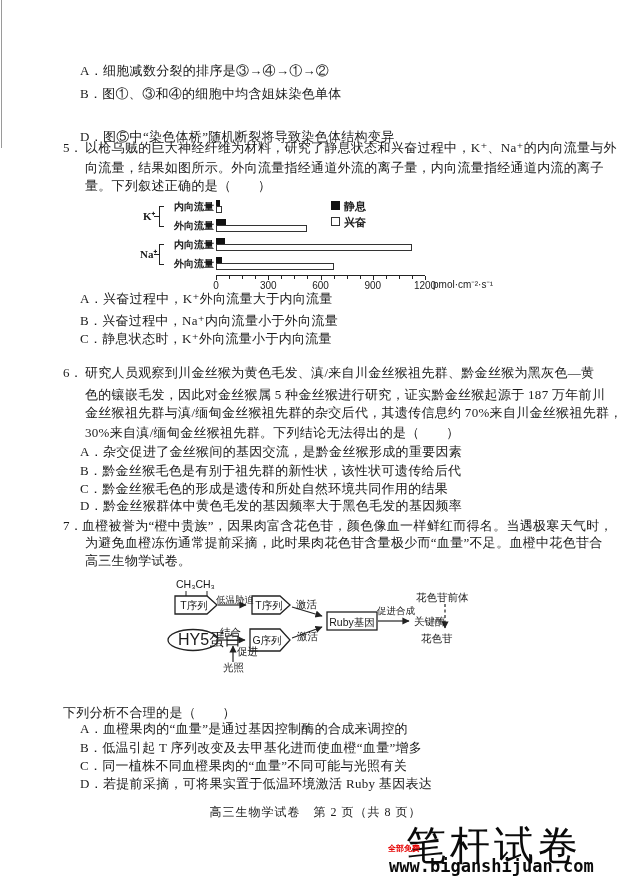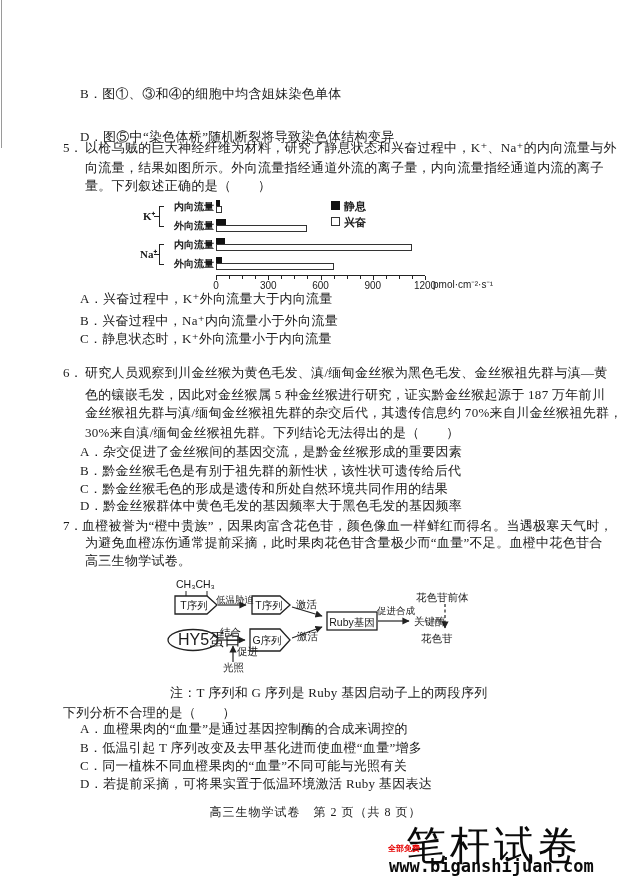--- a/index.html
+++ b/index.html
@@ -46,20 +46,21 @@
   .wm-free{position:absolute;left:388px;top:843px;font-size:8px;font-weight:bold;white-space:nowrap;}
   .wm-url{position:absolute;left:389px;top:856px;font-size:17px;font-weight:bold;
           font-family:"DejaVu Sans Mono","Liberation Mono",monospace;white-space:nowrap;color:#0a0a0a;}
 </style>
 </head>
 <body>
 
 <div class="page">
   <div class="edge"></div>
 
+  <div class="line" style="left:80px;top:63px">A．细胞减数分裂的排序是③→④→①→②</div>
   <div class="line" style="left:80px;top:86px">B．图①、③和④的细胞中均含姐妹染色单体</div>
   <div class="line" style="left:80px;top:129px">D．图⑤中“染色体桥”随机断裂将导致染色体结构变异</div>
 
   <div class="qnum" style="left:63px;top:140px">5．</div>
   <div class="line" style="left:85px;top:140px">以枪乌贼的巨大神经纤维为材料，研究了静息状态和兴奋过程中，K⁺、Na⁺的内向流量与外</div>
   <div class="line" style="left:85px;top:160px">向流量，结果如图所示。外向流量指经通道外流的离子量，内向流量指经通道内流的离子</div>
   <div class="line" style="left:85px;top:178px">量。下列叙述正确的是（　　）</div>
 
   <div class="chart">
     <span class="ion" style="left:3px;top:12px">K⁺</span>
@@ -121,21 +122,21 @@
     <div class="legend-tx" style="left:204px;top:4px">静息</div>
     <div class="legend-sw excited" style="left:191px;top:21px"></div>
     <div class="legend-tx" style="left:204px;top:20px">兴奋</div>
   </div>
 
   <div class="line" style="left:80px;top:291px">A．兴奋过程中，K⁺外向流量大于内向流量</div>
   <div class="line" style="left:80px;top:313px">B．兴奋过程中，Na⁺内向流量小于外向流量</div>
   <div class="line" style="left:80px;top:331px">C．静息状态时，K⁺外向流量小于内向流量</div>
 
   <div class="qnum" style="left:63px;top:365px">6．</div>
-  <div class="line" style="left:85px;top:365px">研究人员观察到川金丝猴为黄色毛发、滇/缅甸金丝猴为黑色毛发、金丝猴祖先群与滇—黄</div>
+  <div class="line" style="left:85px;top:365px">研究人员观察到川金丝猴为黄色毛发、滇/来自川金丝猴祖先群、黔金丝猴为黑灰色—黄</div>
   <div class="line" style="left:85px;top:387px">色的镶嵌毛发，因此对金丝猴属 5 种金丝猴进行研究，证实黔金丝猴起源于 187 万年前川</div>
   <div class="line" style="left:85px;top:405px">金丝猴祖先群与滇/缅甸金丝猴祖先群的杂交后代，其遗传信息约 70%来自川金丝猴祖先群，</div>
   <div class="line" style="left:85px;top:425px">30%来自滇/缅甸金丝猴祖先群。下列结论无法得出的是（　　）</div>
   <div class="line" style="left:80px;top:444px">A．杂交促进了金丝猴间的基因交流，是黔金丝猴形成的重要因素</div>
   <div class="line" style="left:80px;top:463px">B．黔金丝猴毛色是有别于祖先群的新性状，该性状可遗传给后代</div>
   <div class="line" style="left:80px;top:481px">C．黔金丝猴毛色的形成是遗传和所处自然环境共同作用的结果</div>
   <div class="line" style="left:80px;top:498px">D．黔金丝猴群体中黄色毛发的基因频率大于黑色毛发的基因频率</div>
 
   <div class="qnum" style="left:63px;top:518px">7．</div>
   <div class="line" style="left:82px;top:518px">血橙被誉为“橙中贵族”，因果肉富含花色苷，颜色像血一样鲜红而得名。当遇极寒天气时，</div>
@@ -174,21 +175,20 @@
     <div class="dlabel" style="left:87px;top:70px">促进</div>
     <div class="dlabel" style="left:73px;top:86px">光照</div>
     <div class="dlabel" style="left:147px;top:55px">激活</div>
     <div class="dlabel center" style="left:177px;top:41px;width:50px">Ruby基因</div>
     <div class="dlabel" style="left:227px;top:30px;font-size:9.5px">促进合成</div>
     <div class="dlabel" style="left:264px;top:40px">关键酶</div>
     <div class="dlabel" style="left:266px;top:16px">花色苷前体</div>
     <div class="dlabel" style="left:271px;top:57px">花色苷</div>
   </div>
 
-  <div class="line" style="left:170px;top:685px">注：T 序列和 G 序列是 Ruby 基因启动子上的两段序列</div>
   <div class="line" style="left:63px;top:705px">下列分析不合理的是（　　）</div>
   <div class="line" style="left:80px;top:721px">A．血橙果肉的“血量”是通过基因控制酶的合成来调控的</div>
   <div class="line" style="left:80px;top:740px">B．低温引起 T 序列改变及去甲基化进而使血橙“血量”增多</div>
   <div class="line" style="left:80px;top:758px">C．同一植株不同血橙果肉的“血量”不同可能与光照有关</div>
   <div class="line" style="left:80px;top:776px">D．若提前采摘，可将果实置于低温环境激活 Ruby 基因表达</div>
 
   <div class="footer">高三生物学试卷　第 2 页（共 8 页）</div>
 
   <div class="wm-brand">笔杆试卷</div>
   <div class="wm-free" style="color: rgb(230, 0, 0);">全部免费</div>

